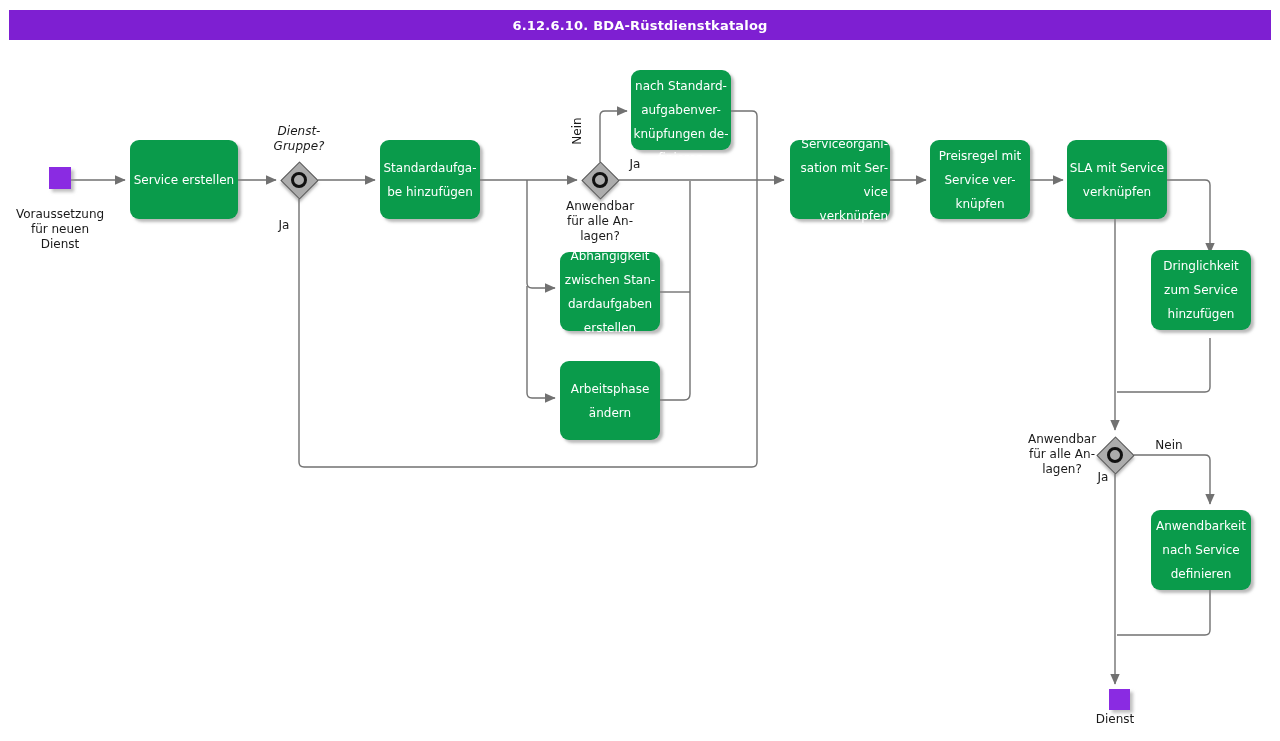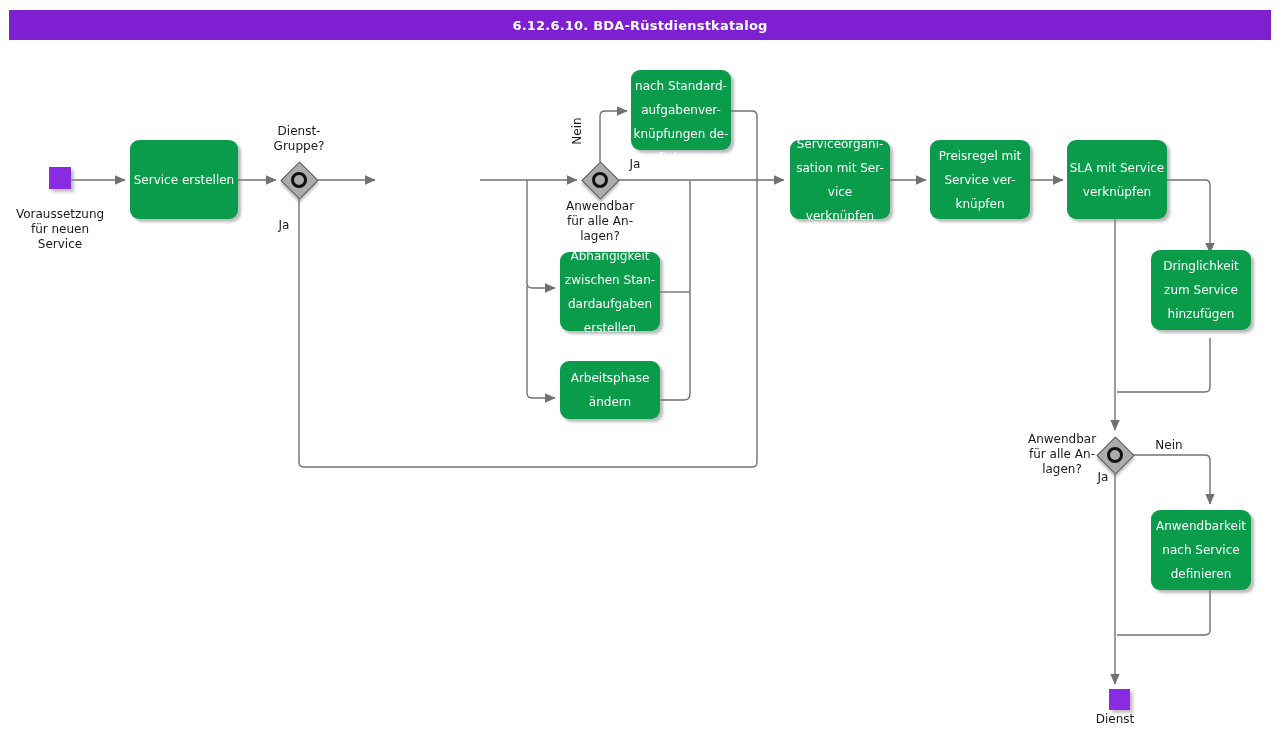--- a/index.html
+++ b/index.html
@@ -75,57 +75,59 @@
     <path class="edge" d="M1210,338 V387 Q1210,392 1205,392 H1117"></path>
 
     <path class="edge" d="M1134,455 H1205 Q1210,455 1210,460 V504" marker-end="url(#arr)"></path>
     <path class="edge" d="M1115,474 V684" marker-end="url(#arr)"></path>
     <path class="edge" d="M1210,590 V630 Q1210,635 1205,635 H1117"></path>
   </svg>
 
   <div class="event" style="left:49px;top:167px;width:22px;height:22px;"></div>
   <div class="lbl" style="left:5px;top:207px;width:110px;">Voraussetzung
 für neuen
-Service</div>
+Dienst</div>
 
   <div class="event" style="left:1109px;top:689px;width:21px;height:21px;"></div>
   <div class="lbl" style="left:1080px;top:712px;width:70px;">Dienst</div>
 
   <div class="activity" style="left:130px;top:140px;width:108px;height:79px;">Service erstellen</div>
+  <div class="activity" style="left:380px;top:140px;width:100px;height:79px;">Standardaufga-
+be hinzufügen</div>
   <div class="activity" style="left:631px;top:70px;width:100px;height:80px;">Anwendbarkeit
 nach Standard-
 aufgabenver-
 knüpfungen de-
 finieren</div>
   <div class="activity" style="left:560px;top:252px;width:100px;height:79px;">Abhängigkeit
 zwischen Stan-
 dardaufgaben
 erstellen</div>
-  <div class="activity" style="left:560px;top:361px;width:100px;height:58px;">Arbeitsphase
+  <div class="activity" style="left:560px;top:361px;width:100px;height:79px;">Arbeitsphase
 ändern</div>
-  <div class="activity" style="left:790px;top:140px;width:100px;height:79px;">Serviceorgani-
+  <div class="activity" style="left:790px;top:140px;width:100px;height:79px;text-align:right;">Serviceorgani-
 sation mit Ser-
 vice verknüpfen</div>
   <div class="activity" style="left:930px;top:140px;width:100px;height:79px;">Preisregel mit
 Service ver-
 knüpfen</div>
   <div class="activity" style="left:1067px;top:140px;width:100px;height:79px;">SLA mit Service
 verknüpfen</div>
   <div class="activity" style="left:1151px;top:250px;width:100px;height:80px;">Dringlichkeit
 zum Service
 hinzufügen</div>
   <div class="activity" style="left:1151px;top:510px;width:100px;height:80px;">Anwendbarkeit
 nach Service
 definieren</div>
 
   <div class="diamond" style="left:280px;top:161px;">
     <div class="diamond-shape"></div>
     <div class="diamond-ring"></div>
   </div>
-  <div class="lbl" style="left:254px;top:124px;width:90px;">Dienst-
+  <div class="lbl" style="left:254px;top:124px;width:90px;font-style:italic;">Dienst-
 Gruppe?</div>
   <div class="lbl" style="left:272px;top:218px;width:24px;">Ja</div>
 
   <div class="diamond" style="left:581px;top:161px;">
     <div class="diamond-shape"></div>
     <div class="diamond-ring"></div>
   </div>
   <div class="lbl" style="left:550px;top:199px;width:100px;">Anwendbar
 für alle An-
 lagen?</div>

